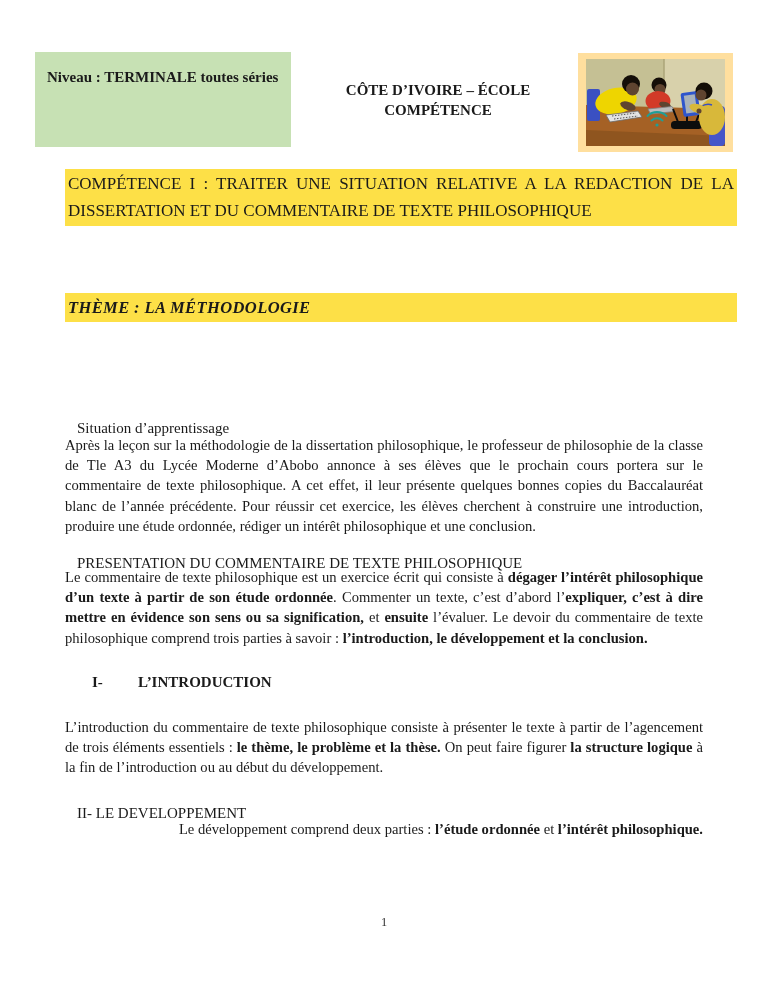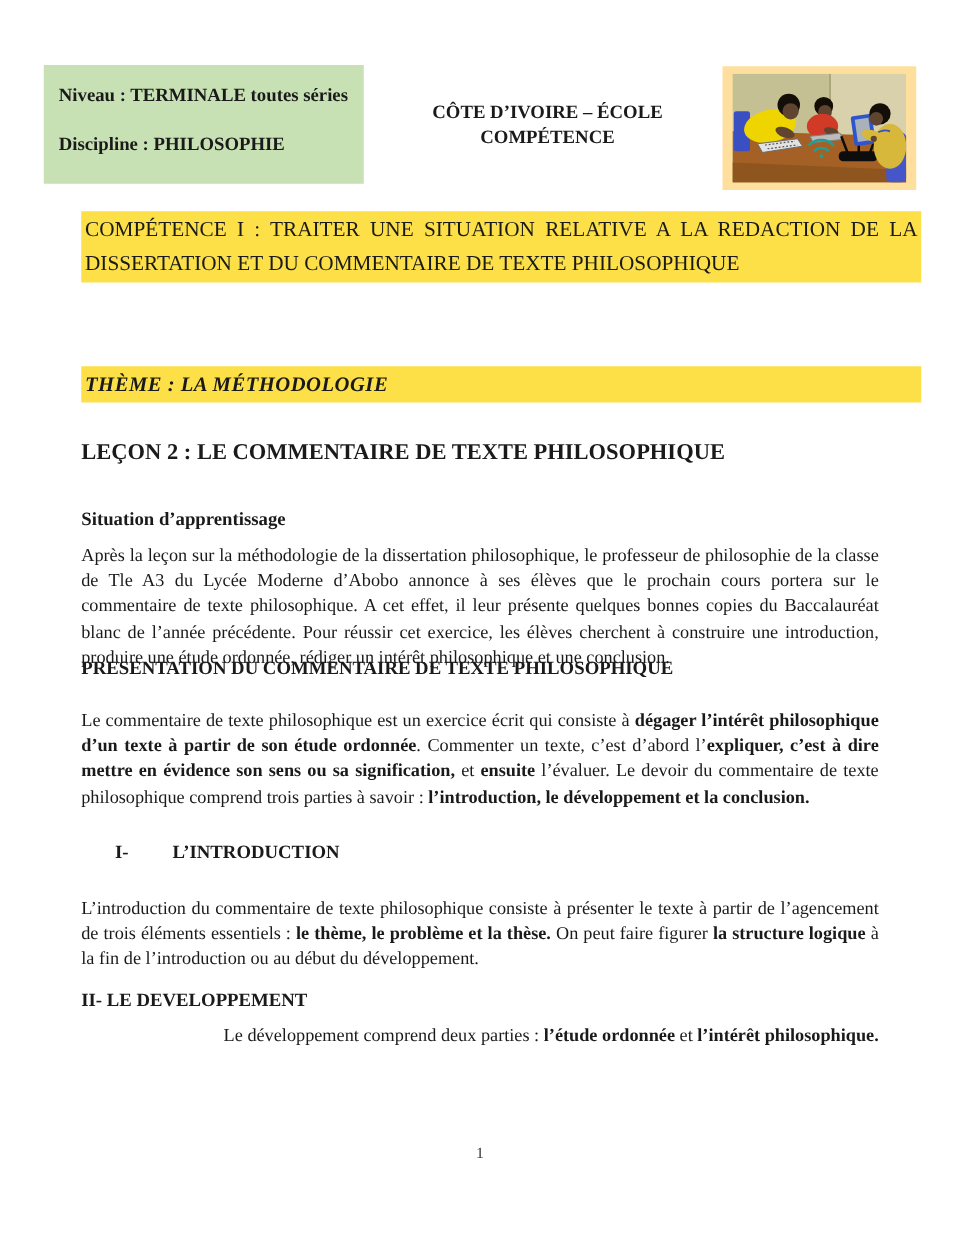--- a/index.html
+++ b/index.html
@@ -49,24 +49,24 @@
     font-size:16.5px;line-height:29px;
     padding-left:3px;letter-spacing:.4px;
   }
   
   .lesson-title{
     position:absolute;left:65px;top:349px;width:638px;
     font-weight:700;font-size:18px;line-height:24px;margin:0;
   }
   .subhead{
     position:absolute;left:65px;width:638px;
-    font-weight:700;font-size:15px;line-height:20px;margin:0;
+    font-weight:400;font-size:15px;line-height:20px;margin:12px;
   }
   .situation-head{top:406px;}
-  .presentation-head{top:525px;}
+  .presentation-head{top:541px;}
   .development-head{top:791px;}
   .intro-head{
     position:absolute;left:92px;top:672px;width:611px;
     font-weight:700;font-size:15px;line-height:20px;margin:0;
   }
   .intro-head .numeral{display:inline-block;width:46px;}
   .body-par{
     position:absolute;left:65px;width:638px;
     font-size:14.6px;line-height:20.2px;
     text-align:justify;margin:0;
@@ -82,21 +82,20 @@
     text-align:center;font-size:12.5px;color:#333;
   }
 </style>
 </head>
 <body>
 
 <div class="page">
 
   <div class="green-box">
     <div>Niveau : TERMINALE toutes séries</div>
-    <div>Discipline : PHILOSOPHIE</div>
   </div>
 
   <div class="center-head">
     <div>CÔTE D’IVOIRE – ÉCOLE</div>
     <div>COMPÉTENCE</div>
   </div>
 
   <div class="clipart-frame">
     <svg viewBox="0 0 139 87" aria-hidden="true">
 
@@ -154,21 +153,20 @@
         <circle cx="118" cy="32" r="8.5" fill="#140e08"></circle>
         <circle cx="115" cy="36" r="5.5" fill="#5f4430"></circle>
       </g>
     </svg>
   </div>
 
   <div class="band competence-band">COMPÉTENCE I : TRAITER UNE SITUATION RELATIVE A LA REDACTION DE LA DISSERTATION ET DU COMMENTAIRE DE TEXTE PHILOSOPHIQUE</div>
 
   <div class="band theme-band">THÈME : LA MÉTHODOLOGIE</div>
 
-  <h1 class="lesson-title">LEÇON 2 : LE COMMENTAIRE DE TEXTE PHILOSOPHIQUE</h1>
 
   <h2 class="subhead situation-head">Situation d’apprentissage</h2>
   <p class="body-par par1">Après la leçon sur la méthodologie de la dissertation philosophique, le professeur de philosophie de la classe de Tle A3 du Lycée Moderne d’Abobo annonce à ses élèves que le prochain cours portera sur le commentaire de texte philosophique. A cet effet, il leur présente quelques bonnes copies du Baccalauréat blanc de l’année précédente. Pour réussir cet exercice, les élèves cherchent à construire une introduction, produire une étude ordonnée, rédiger un intérêt philosophique et une conclusion.</p>
 
   <h2 class="subhead presentation-head">PRESENTATION DU COMMENTAIRE DE TEXTE PHILOSOPHIQUE</h2>
   <p class="body-par par2">
     <span>Le commentaire de texte philosophique est un exercice écrit qui consiste à </span><span class="b">dégager l’intérêt philosophique d’un texte à partir de son étude ordonnée</span><span>. Commenter un texte, c’est d’abord l’</span><span class="b">expliquer, c’est à dire mettre en évidence son sens ou sa signification,</span><span> et </span><span class="b">ensuite</span><span> l’évaluer. Le devoir du commentaire de texte philosophique comprend trois parties à savoir : </span><span class="b">l’introduction, le développement et la conclusion.</span>
   </p>
 
   <h2 class="intro-head"><span class="numeral">I-</span><span>L’INTRODUCTION</span></h2>

